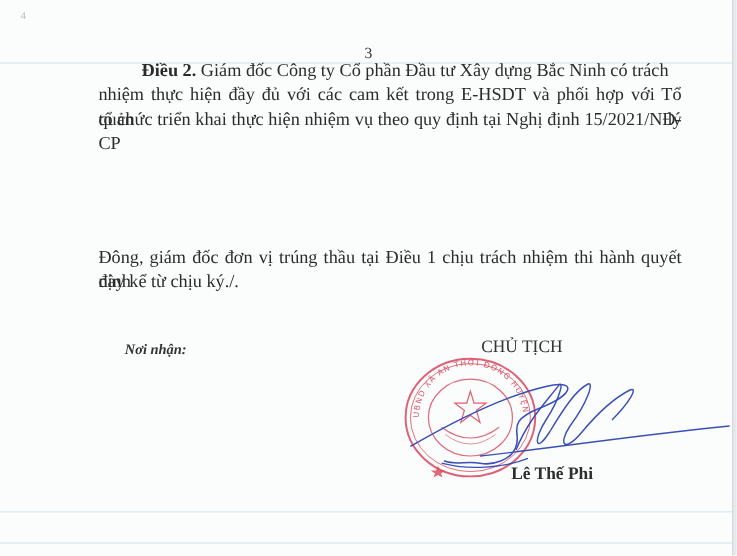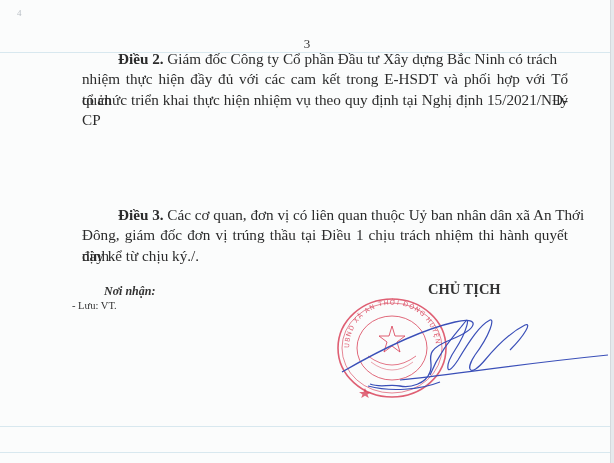--- a/index.html
+++ b/index.html
@@ -14,21 +14,21 @@
   .right-edge { position:absolute; right:0; top:0; width:3px; height:463px; background:#e6e9ec; border-left:1px solid #d5d9dd; }
   .corner-mark { position:absolute; left:17px; top:8px; font-size:9px; color:#b8bec4; }
   .page-number { position:absolute; left:0; width:614px; top:36px; text-align:center; font-size:13px; color:#333; }
   .para { position:absolute; left:82px; width:486px; font-size:15.2px; line-height:20.4px; text-align:justify; color:#2b2b2b; }
   .para .line { display:block; white-space:nowrap; height:20.4px; }
   .para .line.j { text-align:justify; text-align-last:justify; white-space:normal; }
   .para .indent { padding-left:36px; }
   .bold { font-weight:bold; }
   .recipients { position:absolute; left:72px; top:285px; font-size:10.5px; line-height:13px; color:#333; }
   .recipients .title { font-weight:bold; font-style:italic; font-size:12px; margin-bottom:1px;margin-left:32px; }
-  .sign-title { position:absolute; left:428px; top:281px; font-size:14.5px; font-weight:bold; color:#333; }
+  .sign-title { position:absolute; left:401px; top:281px; font-size:14.5px; font-weight:normal; color:#333; }
   .signer-name { position:absolute; left:426px; top:387px; font-size:14.5px; font-weight:bold; color:#2e2e2e; }
   .stamp { position:absolute; left:335px; top:296px; width:115px; height:104px; }
   .signature { position:absolute; left:340px; top:300px; width:270px; height:95px; }
 </style>
 </head>
 <body>
 
 <div class="page">
 
   <div class="faint-line" style="top:52px"></div>
@@ -39,28 +39,26 @@
   <div class="corner-mark">4</div>
   <div class="page-number">3</div>
 
   <div class="para" style="top:49px">
     <span class="line indent"><span class="bold">Điều 2.</span><span> Giám đốc Công ty Cổ phần Đầu tư Xây dựng Bắc Ninh có trách</span></span>
     <span class="line j">nhiệm thực hiện đầy đủ với các cam kết trong E-HSDT và phối hợp với Tổ quản lý</span>
     <span class="line j">tổ chức triển khai thực hiện nhiệm vụ theo quy định tại Nghị định 15/2021/NĐ-CP</span>
   </div>
 
   <div class="para" style="top:205px">
-    <span class="line indent"><span class="bold">Điều 3.</span><span> Các cơ quan, đơn vị có liên quan thuộc Uỷ ban nhân dân xã An Thới</span></span>
     <span class="line j">Đông, giám đốc đơn vị trúng thầu tại Điều 1 chịu trách nhiệm thi hành quyết định</span>
     <span class="line">này kể từ chịu ký./.</span>
   </div>
 
   <div class="recipients">
     <div class="title">Nơi nhận:</div>
-    <div>- Lưu: VT.</div>
   </div>
 
   <div class="sign-title">CHỦ TỊCH</div>
 
   <svg class="stamp" viewBox="0 0 115 104">
     <defs>
       <path id="stampArc" d="M 14 52 A 43 43 0 1 1 101 52"></path>
     </defs>
     <ellipse cx="57" cy="52" rx="54" ry="49" fill="none" stroke="#d9435a" stroke-width="1.6" opacity="0.85"></ellipse>
     <ellipse cx="57" cy="52" rx="50" ry="45" fill="none" stroke="#d9435a" stroke-width="0.8" opacity="0.8"></ellipse>
@@ -74,13 +72,14 @@
     <polygon points="30,92 31.5,96 36,96 32.5,98.5 33.8,102 30,99.8 26.2,102 27.5,98.5 24,96 28.5,96" fill="#d9435a" opacity="0.8"></polygon>
   </svg>
 
   <svg class="signature" viewBox="0 0 270 95">
     <path d="M2 72 C 40 50, 80 30, 115 22 C 140 16, 140 28, 110 40 C 80 52, 95 60, 90 72 C 86 84, 70 88, 60 86 C 48 84, 40 88, 30 84" fill="none" stroke="#3a4fb8" stroke-width="1.3"></path>
     <path d="M90 75 C 100 50, 115 35, 125 22 C 130 15, 128 30, 115 50 C 105 65, 105 80, 118 60 C 130 40, 140 25, 150 20 C 155 18, 150 35, 135 55 C 125 70, 130 78, 145 60 C 160 42, 175 30, 185 25 C 192 22, 185 35, 170 50" fill="none" stroke="#3a4fb8" stroke-width="1.2"></path>
     <path d="M60 80 C 110 75, 170 65, 268 55" fill="none" stroke="#3a4fb8" stroke-width="1.2"></path>
     <path d="M28 86 C 50 92, 80 90, 100 82" fill="none" stroke="#3a4fb8" stroke-width="1.1"></path>
   </svg>
 
+  <div class="signer-name">Lê Thế Phi</div>
 </div>
 
 </body></html>

